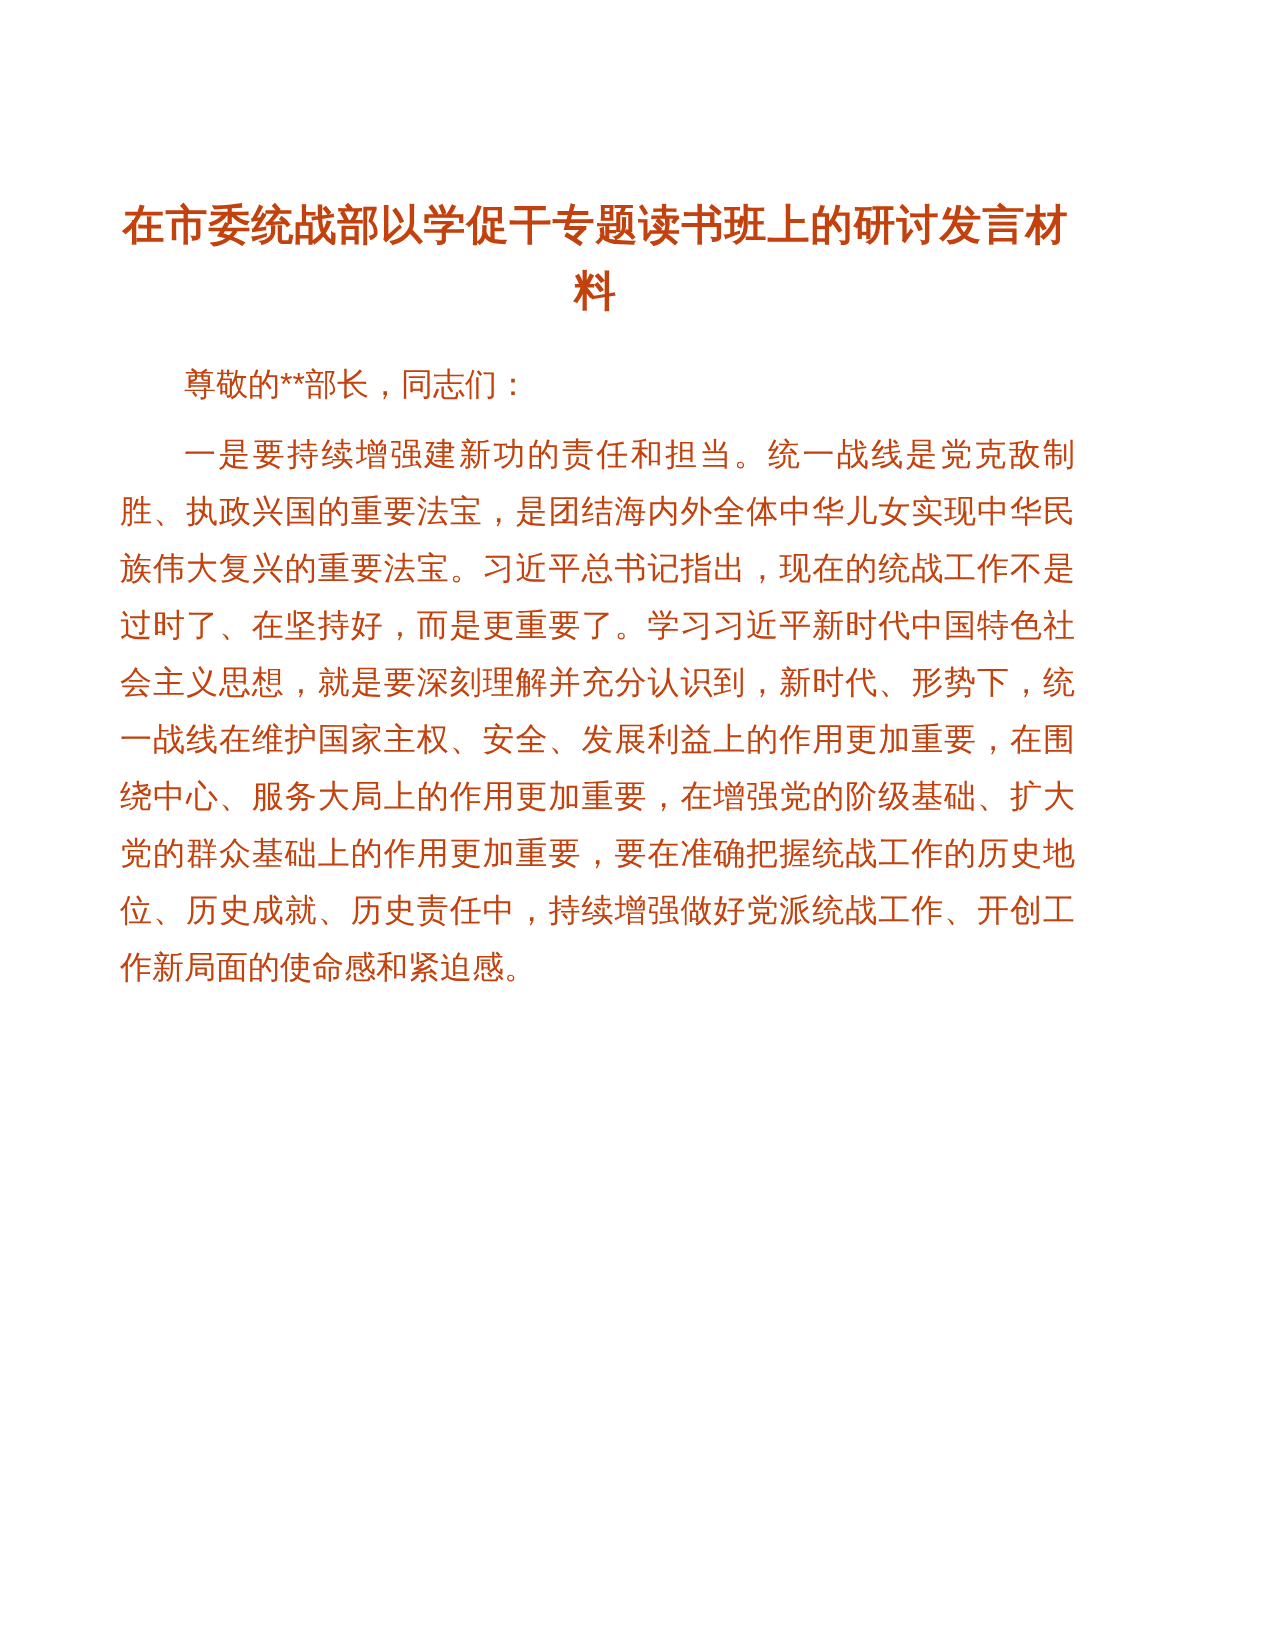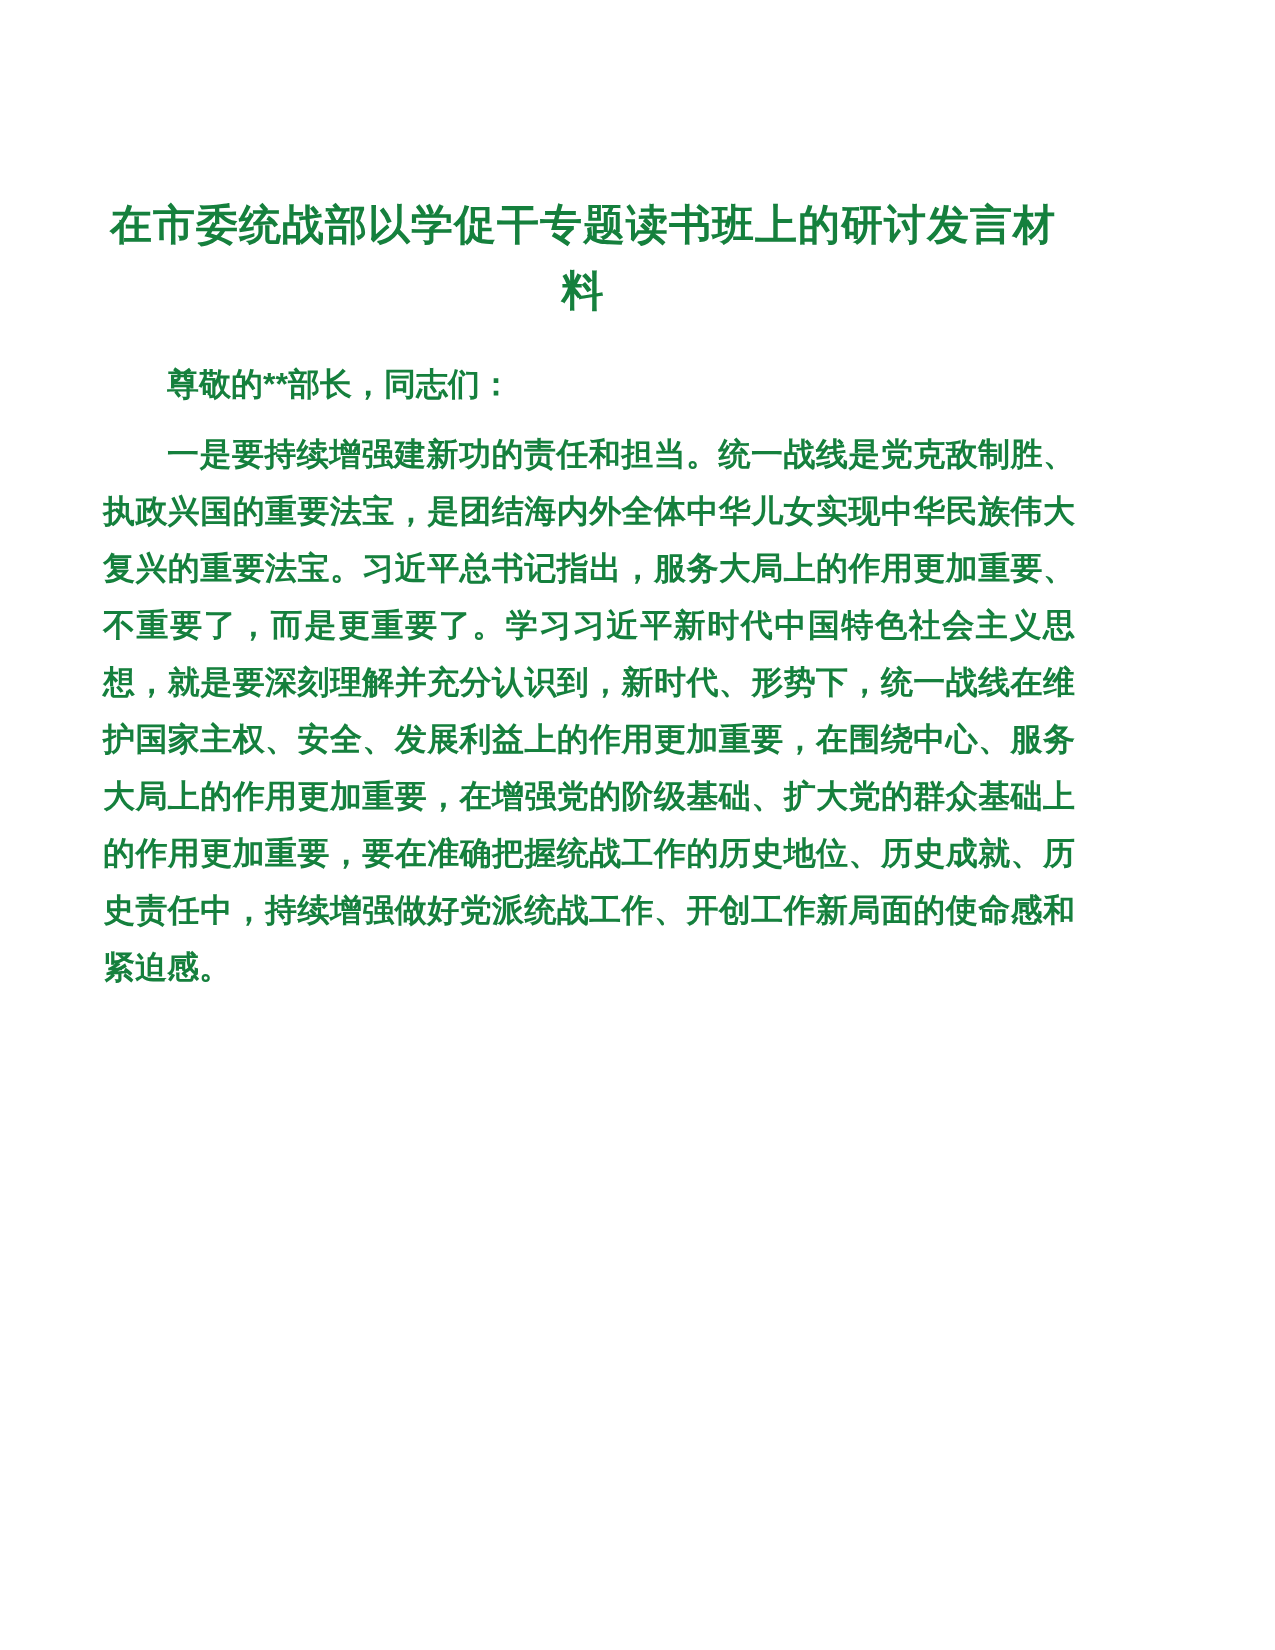--- a/index.html
+++ b/index.html
@@ -7,46 +7,46 @@
     padding: 0;
     background: #ffffff;
   }
   .page {
     position: relative;
     width: 1275px;
     height: 1650px;
     margin: 0 auto;
     background: #ffffff;
     box-sizing: border-box;
-    padding: 192px 200px 0 91px;
-    color: #15803d;
+    padding: 192px 200px 0 116px;
+    color: #c2410c;
     font-family: "Liberation Sans", sans-serif;
     overflow: hidden;
   }
   .doc-title {
     font-size: 42px;
     font-weight: bold;
     text-align: center;
     line-height: 66px;
     margin: 0 0 32px 0;
     letter-spacing: 1px;
   }
   .para {
     font-size: 32px;
-    font-weight: bold;
+    font-weight: normal;
     line-height: 57px;
     text-align: justify;
     text-indent: 2em;
-    margin: 0 0 13px 12px;
+    margin: 0 0 13px 4px;
     word-break: break-all;
   }
 </style>
 </head>
 <body>
 
 <div class="page">
   <h1 class="doc-title">在市委统战部以学促干专题读书班上的研讨发言材料</h1>
 
   <p class="para">尊敬的**部长，同志们：</p>
 
 
-  <p class="para">一是要持续增强建新功的责任和担当。统一战线是党克敌制胜、执政兴国的重要法宝，是团结海内外全体中华儿女实现中华民族伟大复兴的重要法宝。习近平总书记指出，服务大局上的作用更加重要、不重要了，而是更重要了。学习习近平新时代中国特色社会主义思想，就是要深刻理解并充分认识到，新时代、形势下，统一战线在维护国家主权、安全、发展利益上的作用更加重要，在围绕中心、服务大局上的作用更加重要，在增强党的阶级基础、扩大党的群众基础上的作用更加重要，要在准确把握统战工作的历史地位、历史成就、历史责任中，持续增强做好党派统战工作、开创工作新局面的使命感和紧迫感。</p>
+  <p class="para">一是要持续增强建新功的责任和担当。统一战线是党克敌制胜、执政兴国的重要法宝，是团结海内外全体中华儿女实现中华民族伟大复兴的重要法宝。习近平总书记指出，现在的统战工作不是过时了、在坚持好，而是更重要了。学习习近平新时代中国特色社会主义思想，就是要深刻理解并充分认识到，新时代、形势下，统一战线在维护国家主权、安全、发展利益上的作用更加重要，在围绕中心、服务大局上的作用更加重要，在增强党的阶级基础、扩大党的群众基础上的作用更加重要，要在准确把握统战工作的历史地位、历史成就、历史责任中，持续增强做好党派统战工作、开创工作新局面的使命感和紧迫感。</p>
 </div>
 
 </body></html>

